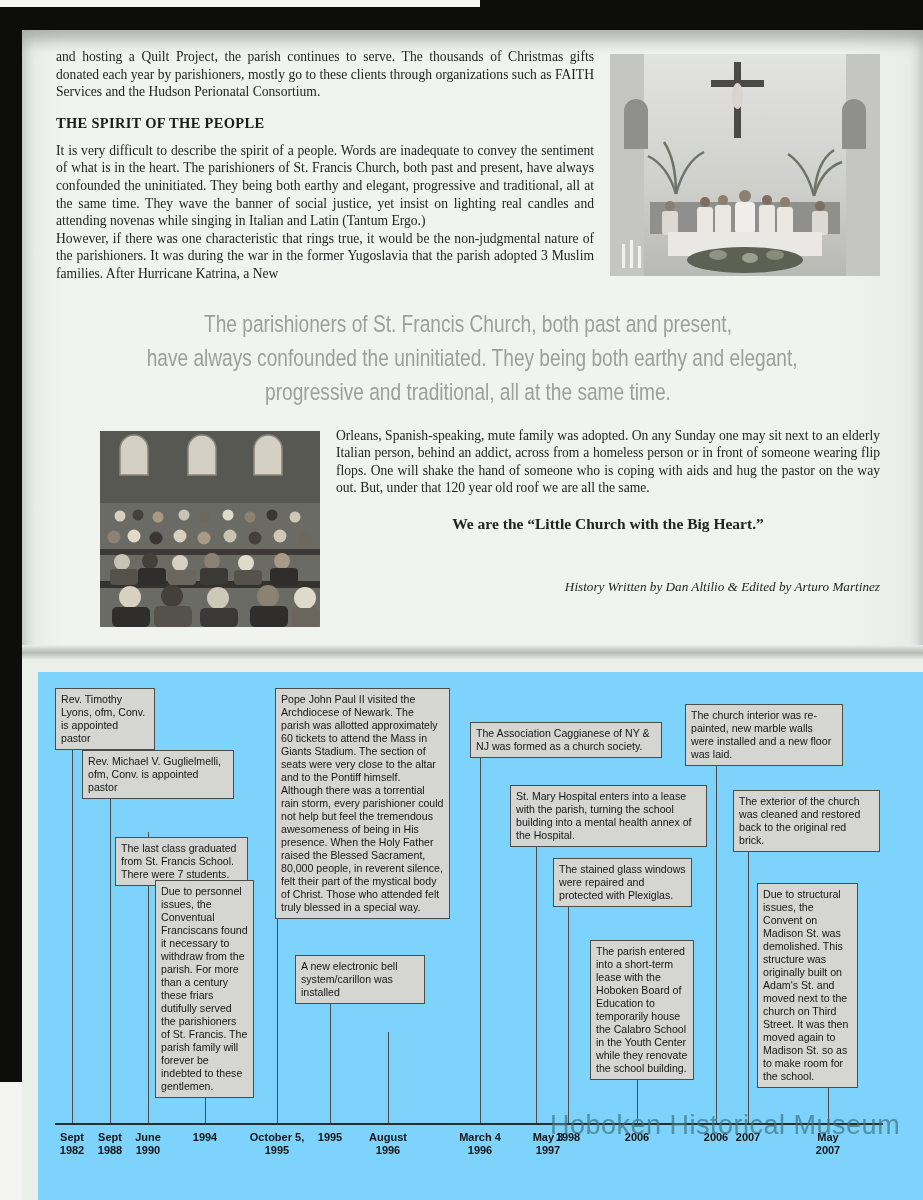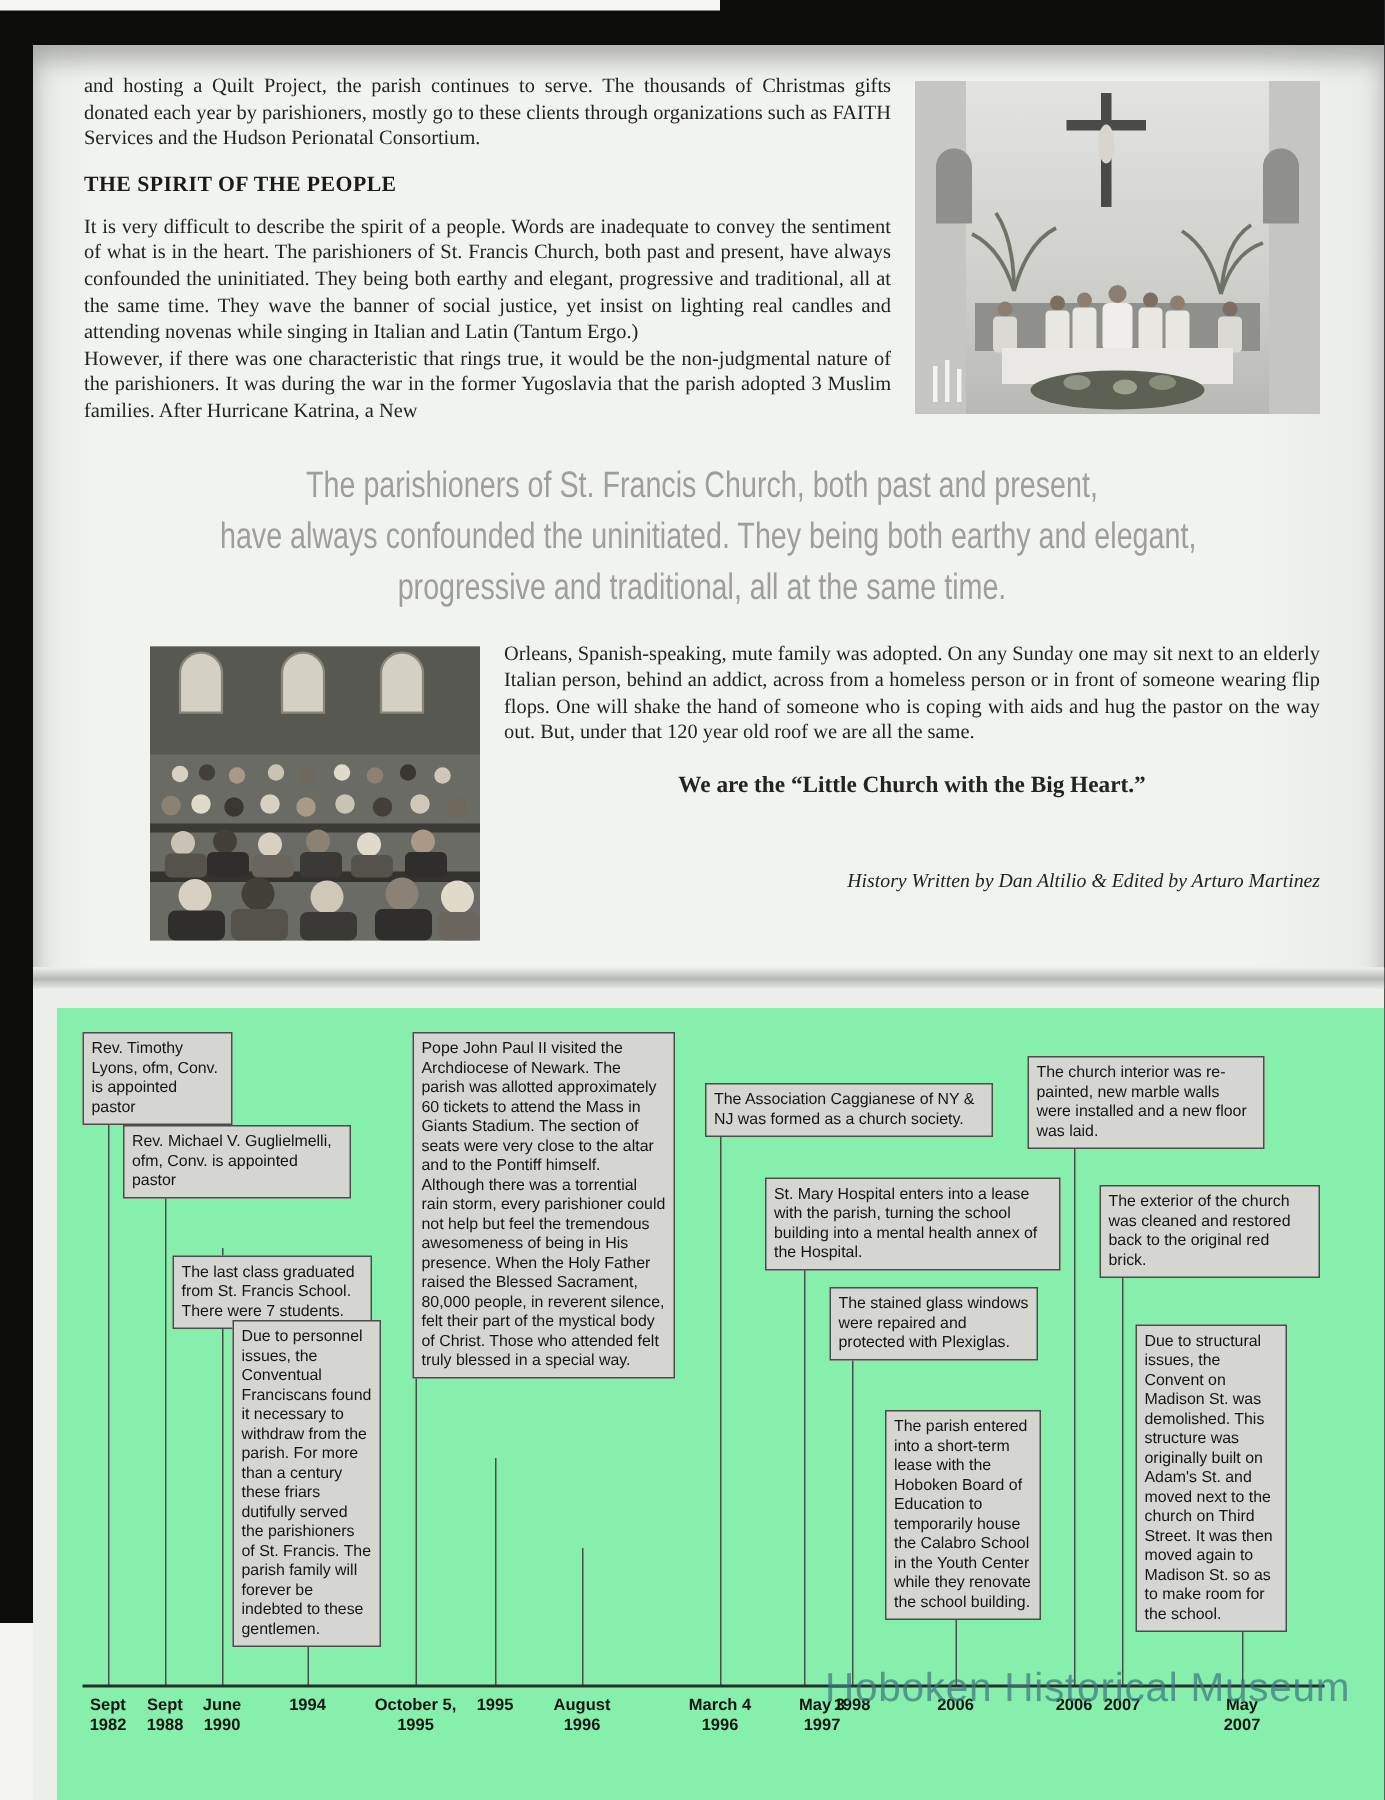--- a/index.html
+++ b/index.html
@@ -29,21 +29,21 @@
   .photo-cong { float:left; width:220px; height:196px; margin:4px 16px 6px 0; background:#77756f; }
   .tagline { text-align:center; font-weight:bold; font-size:15.5px; margin-top:18px; }
   .credit { text-align:right; font-style:italic; font-size:13.2px; margin-top:46px; }
 
   
   .fold { position:absolute; left:22px; top:645px; width:901px; height:14px;
           background:linear-gradient(180deg,#eceeea 0%,#b7bab4 55%,#e4e6e2 100%); }
   .page-bottom { position:absolute; left:22px; top:659px; width:901px; height:541px; background:#eceeea; }
 
   .timeline { position:absolute; left:38px; top:672px; width:885px; height:528px;
-              background:#86efac; font-family:"Liberation Sans",sans-serif; }
+              background:#7dd3fc; font-family:"Liberation Sans",sans-serif; }
 
   .ev { position:absolute; z-index:2; background:#d5d5d2; border:1px solid #4c4c4a;
         padding:4px 5px; font-size:10.6px; line-height:13px; color:#151515; }
   .cn { position:absolute; z-index:1; width:1px; background:#4c4c4a; }
   .axis { position:absolute; left:17px; top:451px; width:828px; height:2px; background:#2c2c2a; z-index:3; }
   .dl { position:absolute; top:459px; transform:translateX(-50%); text-align:center; font-weight:bold;
         font-size:11px; line-height:12.5px; white-space:pre-line; color:#151515; z-index:3; }
   .watermark { position:absolute; left:512px; top:438px; z-index:6; font-size:27px;
                color:rgba(62,118,131,.72); letter-spacing:.5px; white-space:nowrap; }
 
@@ -245,20 +245,21 @@
     <div class="cn c10"></div>
     <div class="cn c11"></div>
     <div class="cn c12"></div>
     <div class="cn c13"></div>
 
     <div class="ev e0">Rev. Timothy Lyons, ofm, Conv. is appointed pastor</div>
     <div class="ev e1">Rev. Michael V. Guglielmelli, ofm, Conv. is appointed pastor</div>
     <div class="ev e2">The last class graduated from St. Francis School. There were 7 students.</div>
     <div class="ev e3">Due to personnel issues, the Conventual Franciscans found it necessary to withdraw from the parish. For more than a century these friars dutifully served the parishioners of St. Francis. The parish family will forever be indebted to these gentlemen.</div>
     <div class="ev e4">Pope John Paul II visited the Archdiocese of Newark. The parish was allotted approximately 60 tickets to attend the Mass in Giants Stadium. The section of seats were very close to the altar and to the Pontiff himself. Although there was a torrential rain storm, every parishioner could not help but feel the tremendous awesomeness of being in His presence. When the Holy Father raised the Blessed Sacrament, 80,000 people, in reverent silence, felt their part of the mystical body of Christ. Those who attended felt truly blessed in a special way.</div>
+    <div class="ev e5">A new electronic bell system/carillon was installed</div>
     <div class="ev e7">The Association Caggianese of NY &amp; NJ was formed as a church society.</div>
     <div class="ev e8">St. Mary Hospital enters into a lease with the parish, turning the school building into a mental health annex of the Hospital.</div>
     <div class="ev e9">The stained glass windows were repaired and protected with Plexiglas.</div>
     <div class="ev e10">The parish entered into a short-term lease with the Hoboken Board of Education to temporarily house the Calabro School in the Youth Center while they renovate the school building.</div>
     <div class="ev e11">The church interior was re-painted, new marble walls were installed and a new floor was laid.</div>
     <div class="ev e12">The exterior of the church was cleaned and restored back to the original red brick.</div>
     <div class="ev e13">Due to structural issues, the Convent on Madison St. was demolished. This structure was originally built on Adam's St. and moved next to the church on Third Street. It was then moved again to Madison St. so as to make room for the school.</div>
 
     <div class="axis"></div>
 

